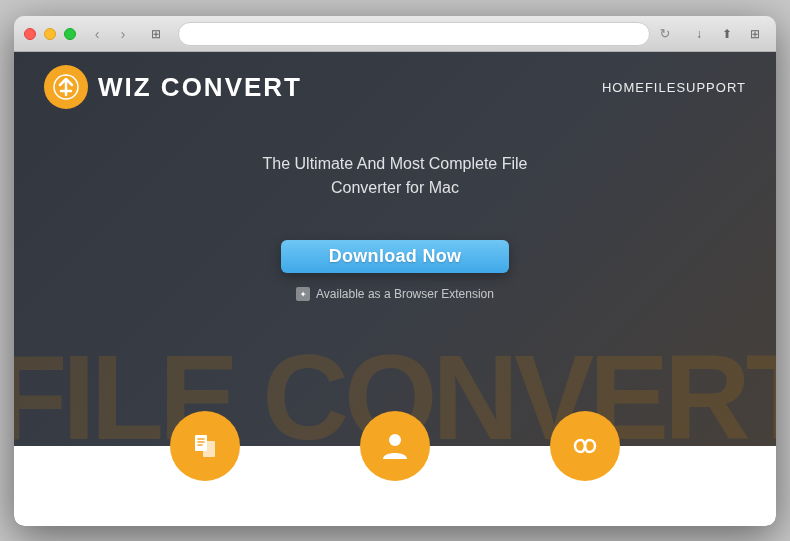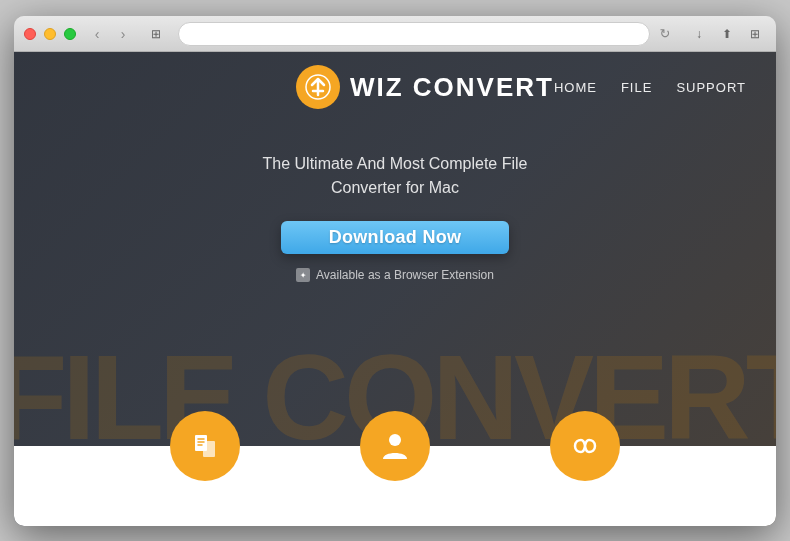--- a/index.html
+++ b/index.html
@@ -168,21 +168,21 @@
       white-space: nowrap;
       text-transform: uppercase;
     }
 
     
     .navbar {
       position: relative;
       z-index: 10;
       display: flex;
       align-items: center;
-      justify-content: flex-end;
+      justify-content: space-between;
       padding: 12px 30px;
       height: 70px;
     }
 
     .logo {
       display: flex;
       align-items: center;
       gap: 10px;
     }
 
@@ -199,21 +199,20 @@
 
     .logo-text {
       font-size: 26px;
       font-weight: 800;
       color: white;
       letter-spacing: 2px;
     }
 
     .nav-links {
       display: flex;
-      gap: 24px;
       list-style: none;
     }
 
     .nav-links li a {
       color: rgba(255,255,255,0.9);
       text-decoration: none;
       font-size: 13px;
       font-weight: 500;
       letter-spacing: 1px;
     }
@@ -230,21 +229,21 @@
       font-size: 42px;
       font-weight: 800;
       color: white;
       margin-bottom: 12px;
       line-height: 1.1;
     }
 
     .hero-subtitle {
       font-size: 16px;
       color: rgba(255,255,255,0.85);
-      margin-bottom: 21px;
+      margin-bottom: 40px;
       line-height: 1.5;
     }
 
     .download-btn {
       display: inline-block;
       background: linear-gradient(to bottom, #6ec6f5, #3fa8e8);
       color: white;
       font-size: 18px;
       font-weight: 700;
       padding: 6px 48px;

